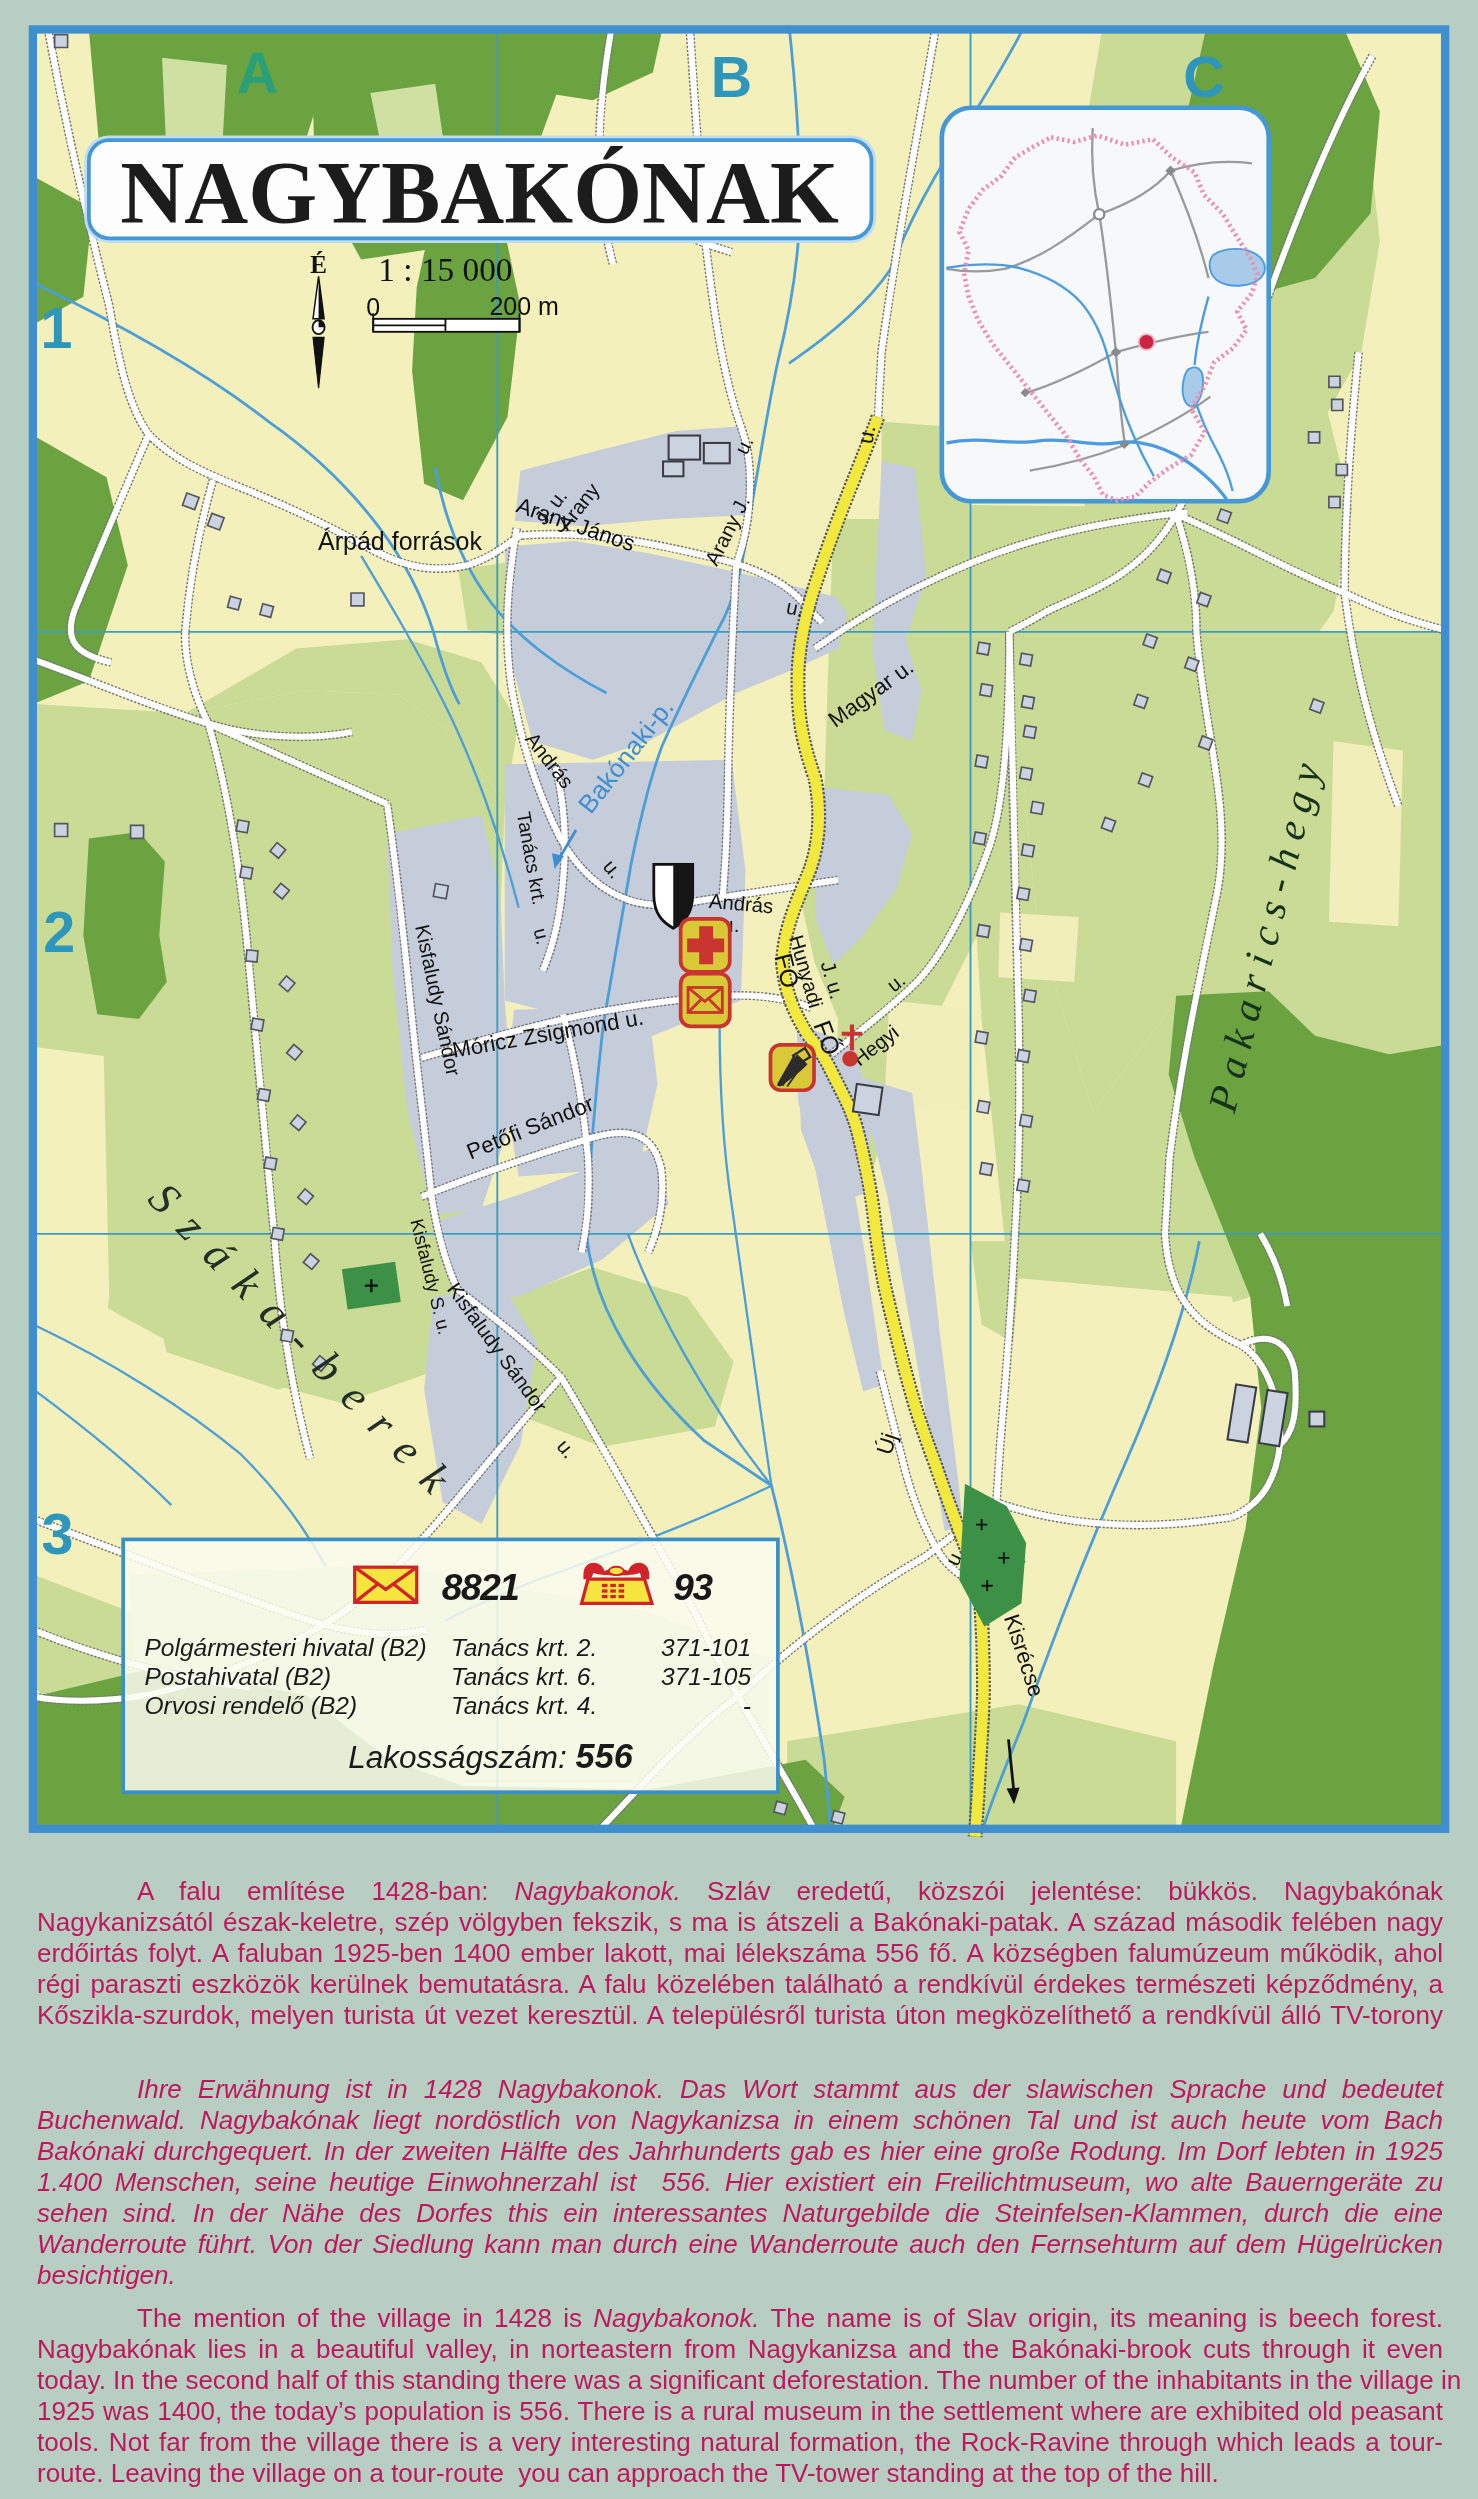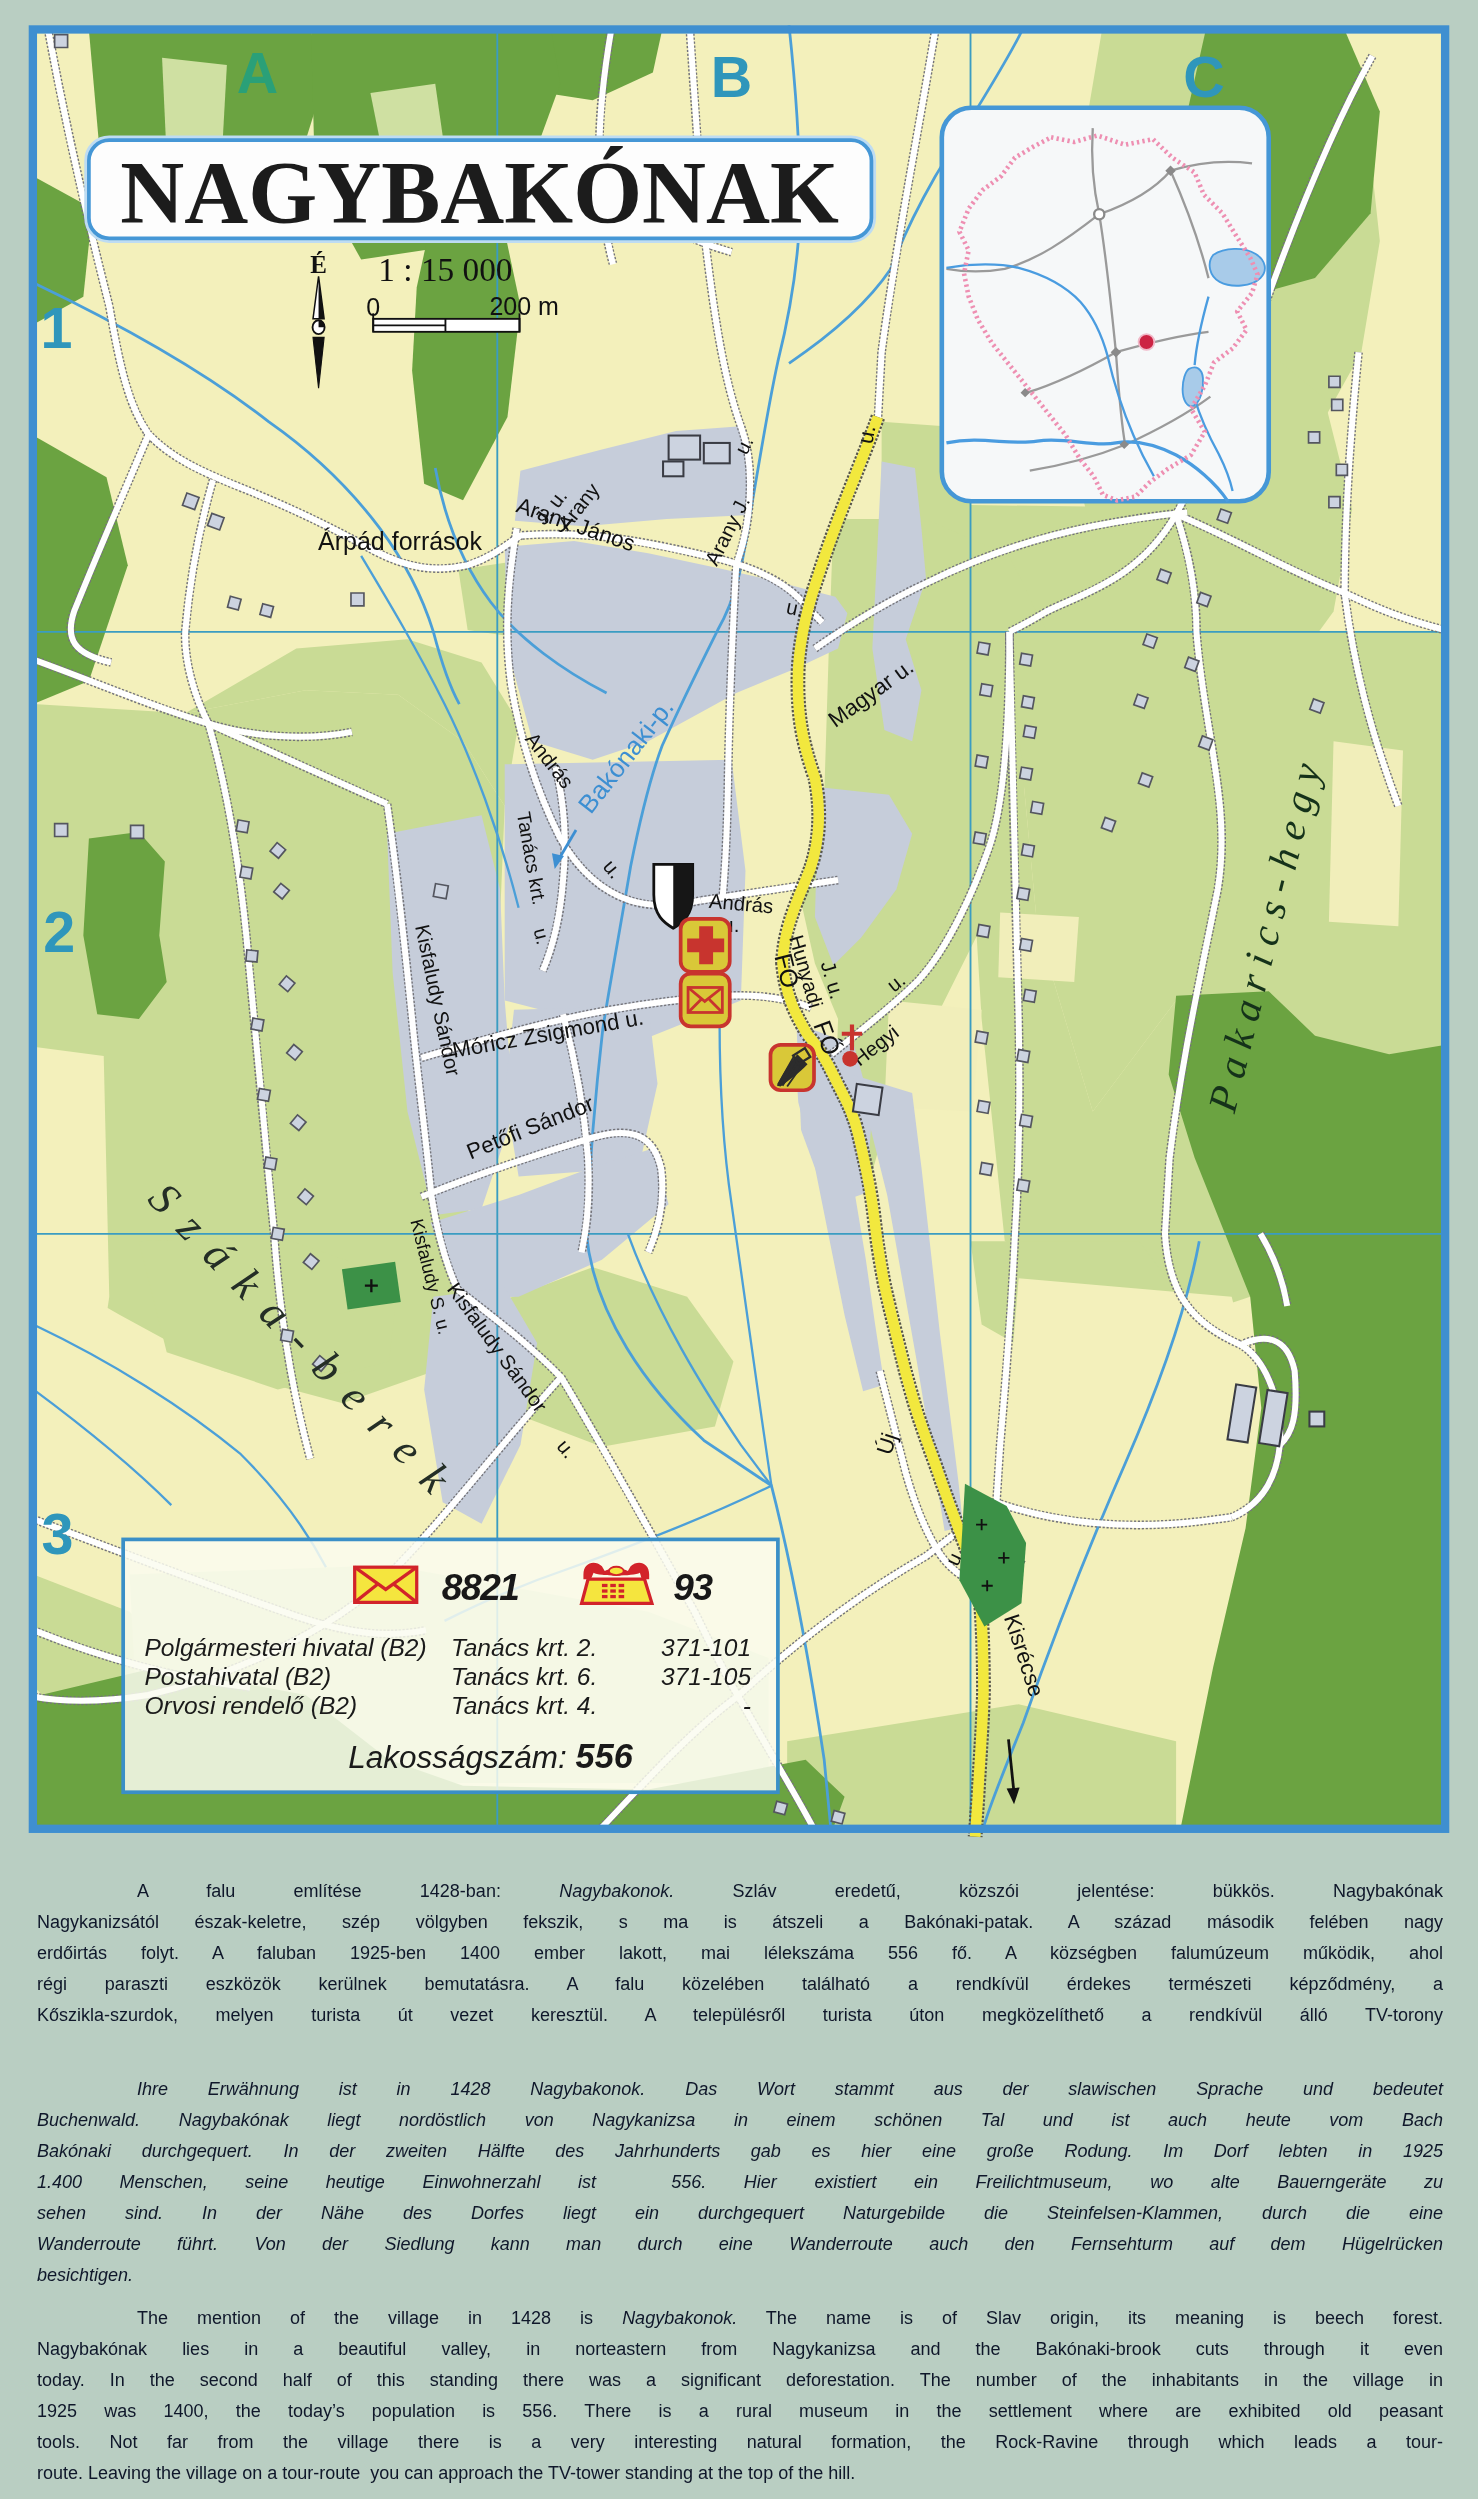--- a/index.html
+++ b/index.html
@@ -1,18 +1,18 @@
 <!DOCTYPE html>
 <html style="font-size:15px"><head>
 <meta charset="utf-8">
 <style>
 html,body{margin:0;padding:0}
 body{width:1478px;height:2500px;background:#b9cec2;font-family:"Liberation Sans",sans-serif;position:relative;overflow:hidden}
 #map{position:absolute;left:0;top:0}
-.tx{position:absolute;left:37px;width:1406px;color:#0f172a;font-size:18px;line-height:31px;letter-spacing:0px}
+.tx{position:absolute;left:37px;width:1406px;color:#be185d;font-size:26px;line-height:31px;letter-spacing:0px}
 .tx div{text-align:justify;text-align-last:justify;white-space:nowrap}
 .tx div.last{text-align-last:left;white-space:normal}
 .ind{padding-left:100px}
 .it{font-style:italic}
 </style>
 </head>
 <body>
 
 <svg id="map" width="1478" height="1849" viewBox="0 0 1596 1996">
 
@@ -540,21 +540,21 @@
 <div>erdőirtás folyt. A faluban 1925-ben 1400 ember lakott, mai lélekszáma 556 fő. A községben falumúzeum működik, ahol</div>
 <div>régi paraszti eszközök kerülnek bemutatásra. A falu közelében található a rendkívül érdekes természeti képződmény, a</div>
 <div>Kőszikla-szurdok, melyen turista út vezet keresztül. A településről turista úton megközelíthető a rendkívül álló TV-torony</div>
 </div>
 
 <div class="tx it" style="top:2074px">
 <div class="ind">Ihre Erwähnung ist in 1428 Nagybakonok. Das Wort stammt aus der slawischen Sprache und bedeutet</div>
 <div>Buchenwald. Nagybakónak liegt nordöstlich von Nagykanizsa in einem schönen Tal und ist auch heute vom Bach</div>
 <div>Bakónaki durchgequert. In der zweiten Hälfte des Jahrhunderts gab es hier eine große Rodung. Im Dorf lebten in 1925</div>
 <div>1.400 Menschen, seine heutige Einwohnerzahl ist&nbsp; 556. Hier existiert ein Freilichtmuseum, wo alte Bauerngeräte zu</div>
-<div>sehen sind. In der Nähe des Dorfes liegt ein durchgequert Naturgebilde die Steinfelsen-Klammen, durch die eine</div>
+<div>sehen sind. In der Nähe des Dorfes this ein interessantes Naturgebilde die Steinfelsen-Klammen, durch die eine</div>
 <div>Wanderroute führt. Von der Siedlung kann man durch eine Wanderroute auch den Fernsehturm auf dem Hügelrücken</div>
 <div class="last">besichtigen.</div>
 </div>
 
 <div class="tx" style="top:2303px">
 <div class="ind">The mention of the village in 1428 is <span class="it">Nagybakonok.</span> The name is of Slav origin, its meaning is beech forest.</div>
 <div>Nagybakónak lies in a beautiful valley, in norteastern from Nagykanizsa and the Bakónaki-brook cuts through it even</div>
 <div>today. In the second half of this standing there was a significant deforestation. The number of the inhabitants in the village in</div>
 <div>1925 was 1400, the today’s population is 556. There is a rural museum in the settlement where are exhibited old peasant</div>
 <div>tools. Not far from the village there is a very interesting natural formation, the Rock-Ravine through which leads a tour-</div>

